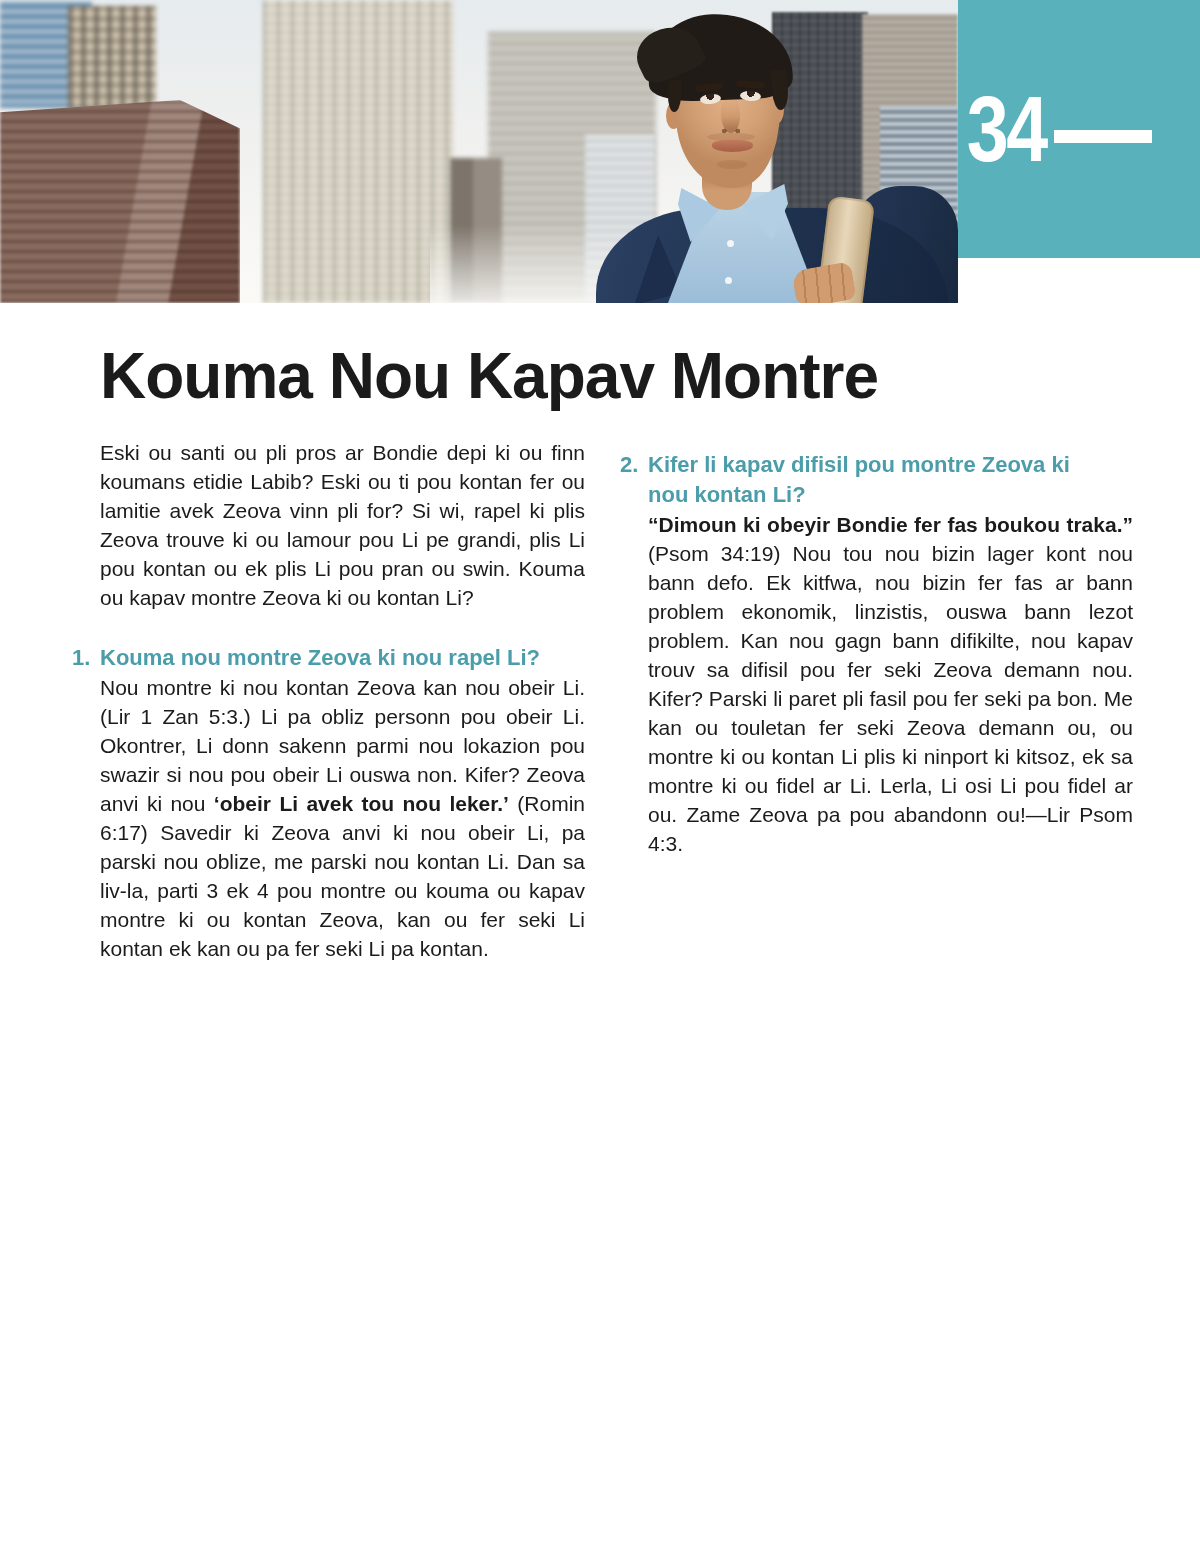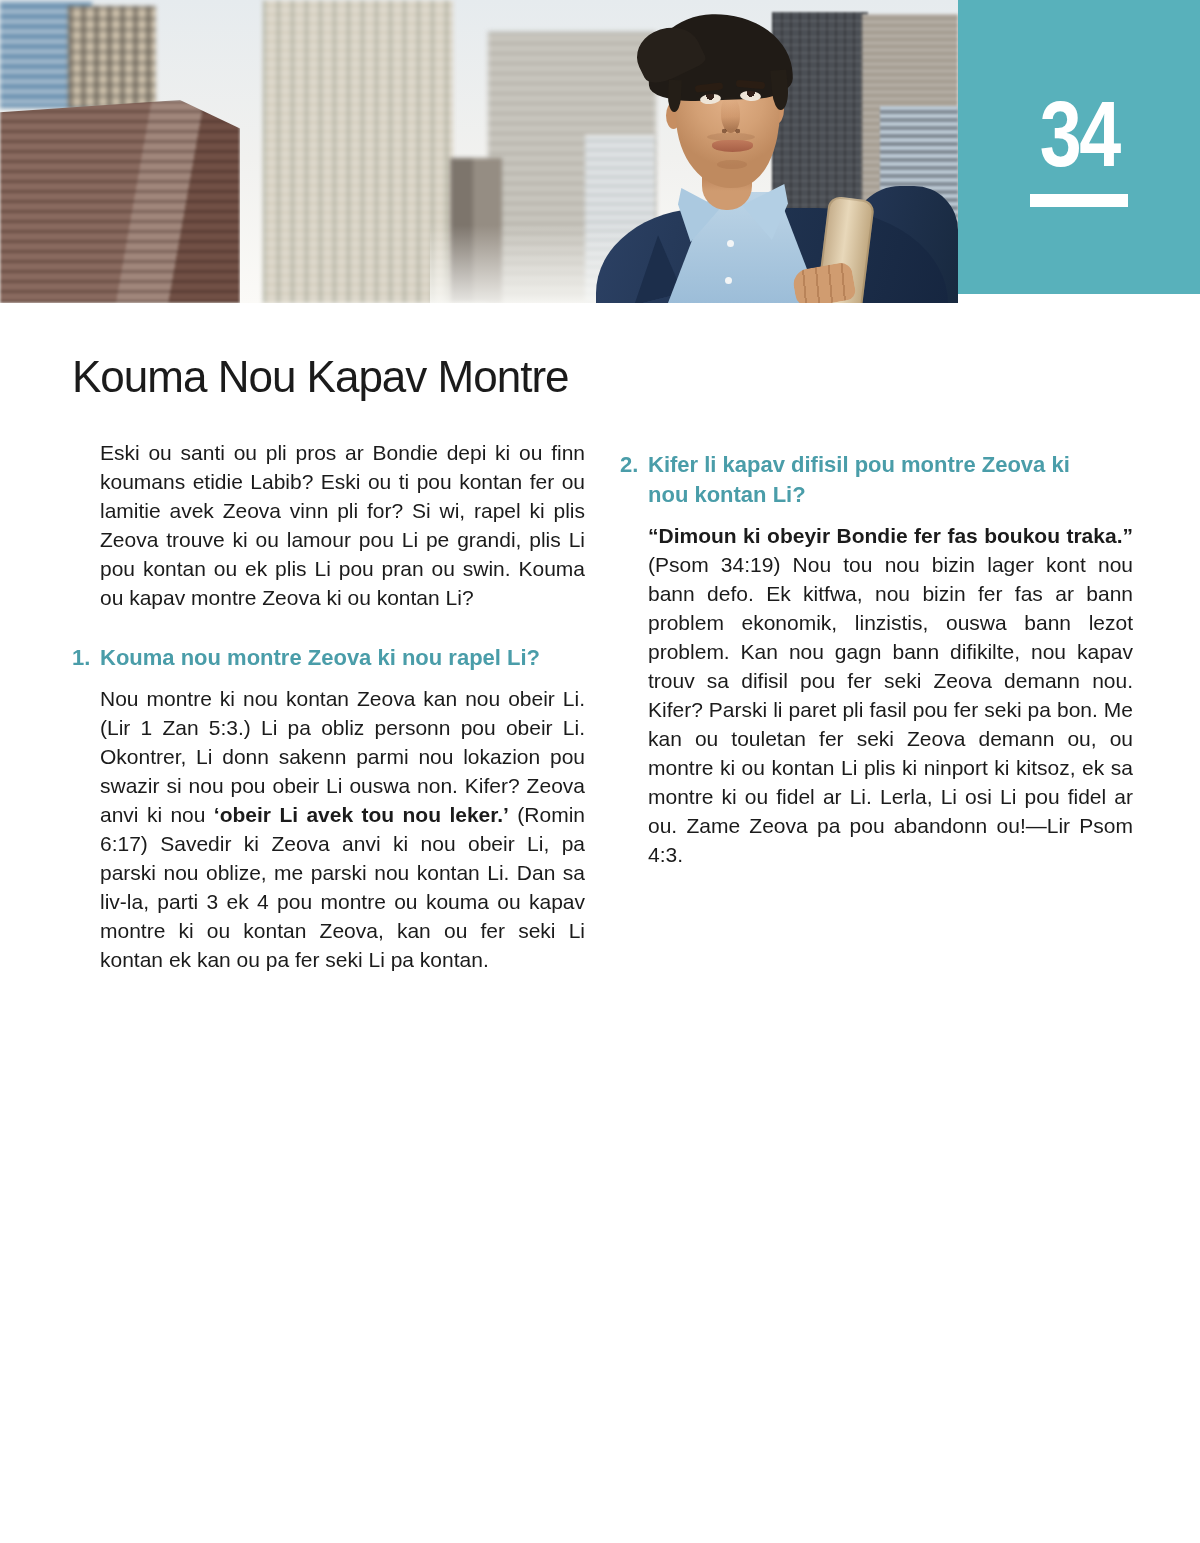--- a/index.html
+++ b/index.html
@@ -113,39 +113,39 @@
     background:linear-gradient(180deg,#c07a5c,#a65f46);border-radius:45% 45% 58% 58%;}
   .m-chin{left:717px;top:160px;width:30px;height:9px;z-index:11;background:rgba(150,95,60,.22);border-radius:50%;}
   .m-strap{left:822px;top:198px;width:46px;height:118px;z-index:12;
     background:linear-gradient(90deg,#c3ab88,#e8d8ba 45%,#bfa67e);border-radius:12px;
     box-shadow:inset 0 0 0 2px rgba(120,95,60,.25);transform:rotate(7deg);}
   .m-hand{left:794px;top:266px;width:60px;height:38px;z-index:13;background:#d09c70;
     border-radius:16px 12px 10px 14px;transform:rotate(-10deg);
     background-image:repeating-linear-gradient(95deg,transparent 0 11px,rgba(150,95,55,.4) 11px 13px);}
 
   
-  .chapter-box{width:242px;height:294px;background:var(--accent);
-    display:flex;flex-direction:column;align-items:center;justify-content:center;}
+  .chapter-box{width:242px;height:258px;background:var(--accent);
+    display:flex;flex-direction:row;align-items:center;justify-content:flex-start;}
   .chapter-num{font-size:92px;font-weight:700;color:#fff;line-height:1;
     letter-spacing:-3px;transform:scaleX(.82);}
   .chapter-rule{width:98px;height:13px;background:#fff;margin-top:14px;}
 
   
-  .title{margin:46px 0 0 72px;font-size:44px;line-height:55px;font-weight:400;
+  .title{margin:46px 0 0 100px;font-size:64px;line-height:55px;font-weight:700;
     letter-spacing:-1px;color:var(--text);}
   .columns{display:flex;gap:35px;margin:34px 0 0 72px;}
   .col{width:513px;}
   .body-par{margin-left:28px;width:485px;font-size:21px;line-height:29px;
     text-align:justify;color:var(--text);}
   .section-heading{padding-left:28px;font-size:22px;line-height:30px;font-weight:700;
     color:var(--heading);}
   .section-heading .num{display:inline-block;width:28px;margin-left:-28px;}
   .col-left .section-heading{margin-top:31px;}
   .col-right .section-heading{margin-top:12px;width:483px;}
-  .section-par{margin-top:11px;}
+  .section-par{}
   .b{font-weight:700;}
 </style>
 </head>
 <body>
 
 <div class="page">
 
   <header class="hero">
     <div class="photo">
       <div class="b-blueglass"></div>

